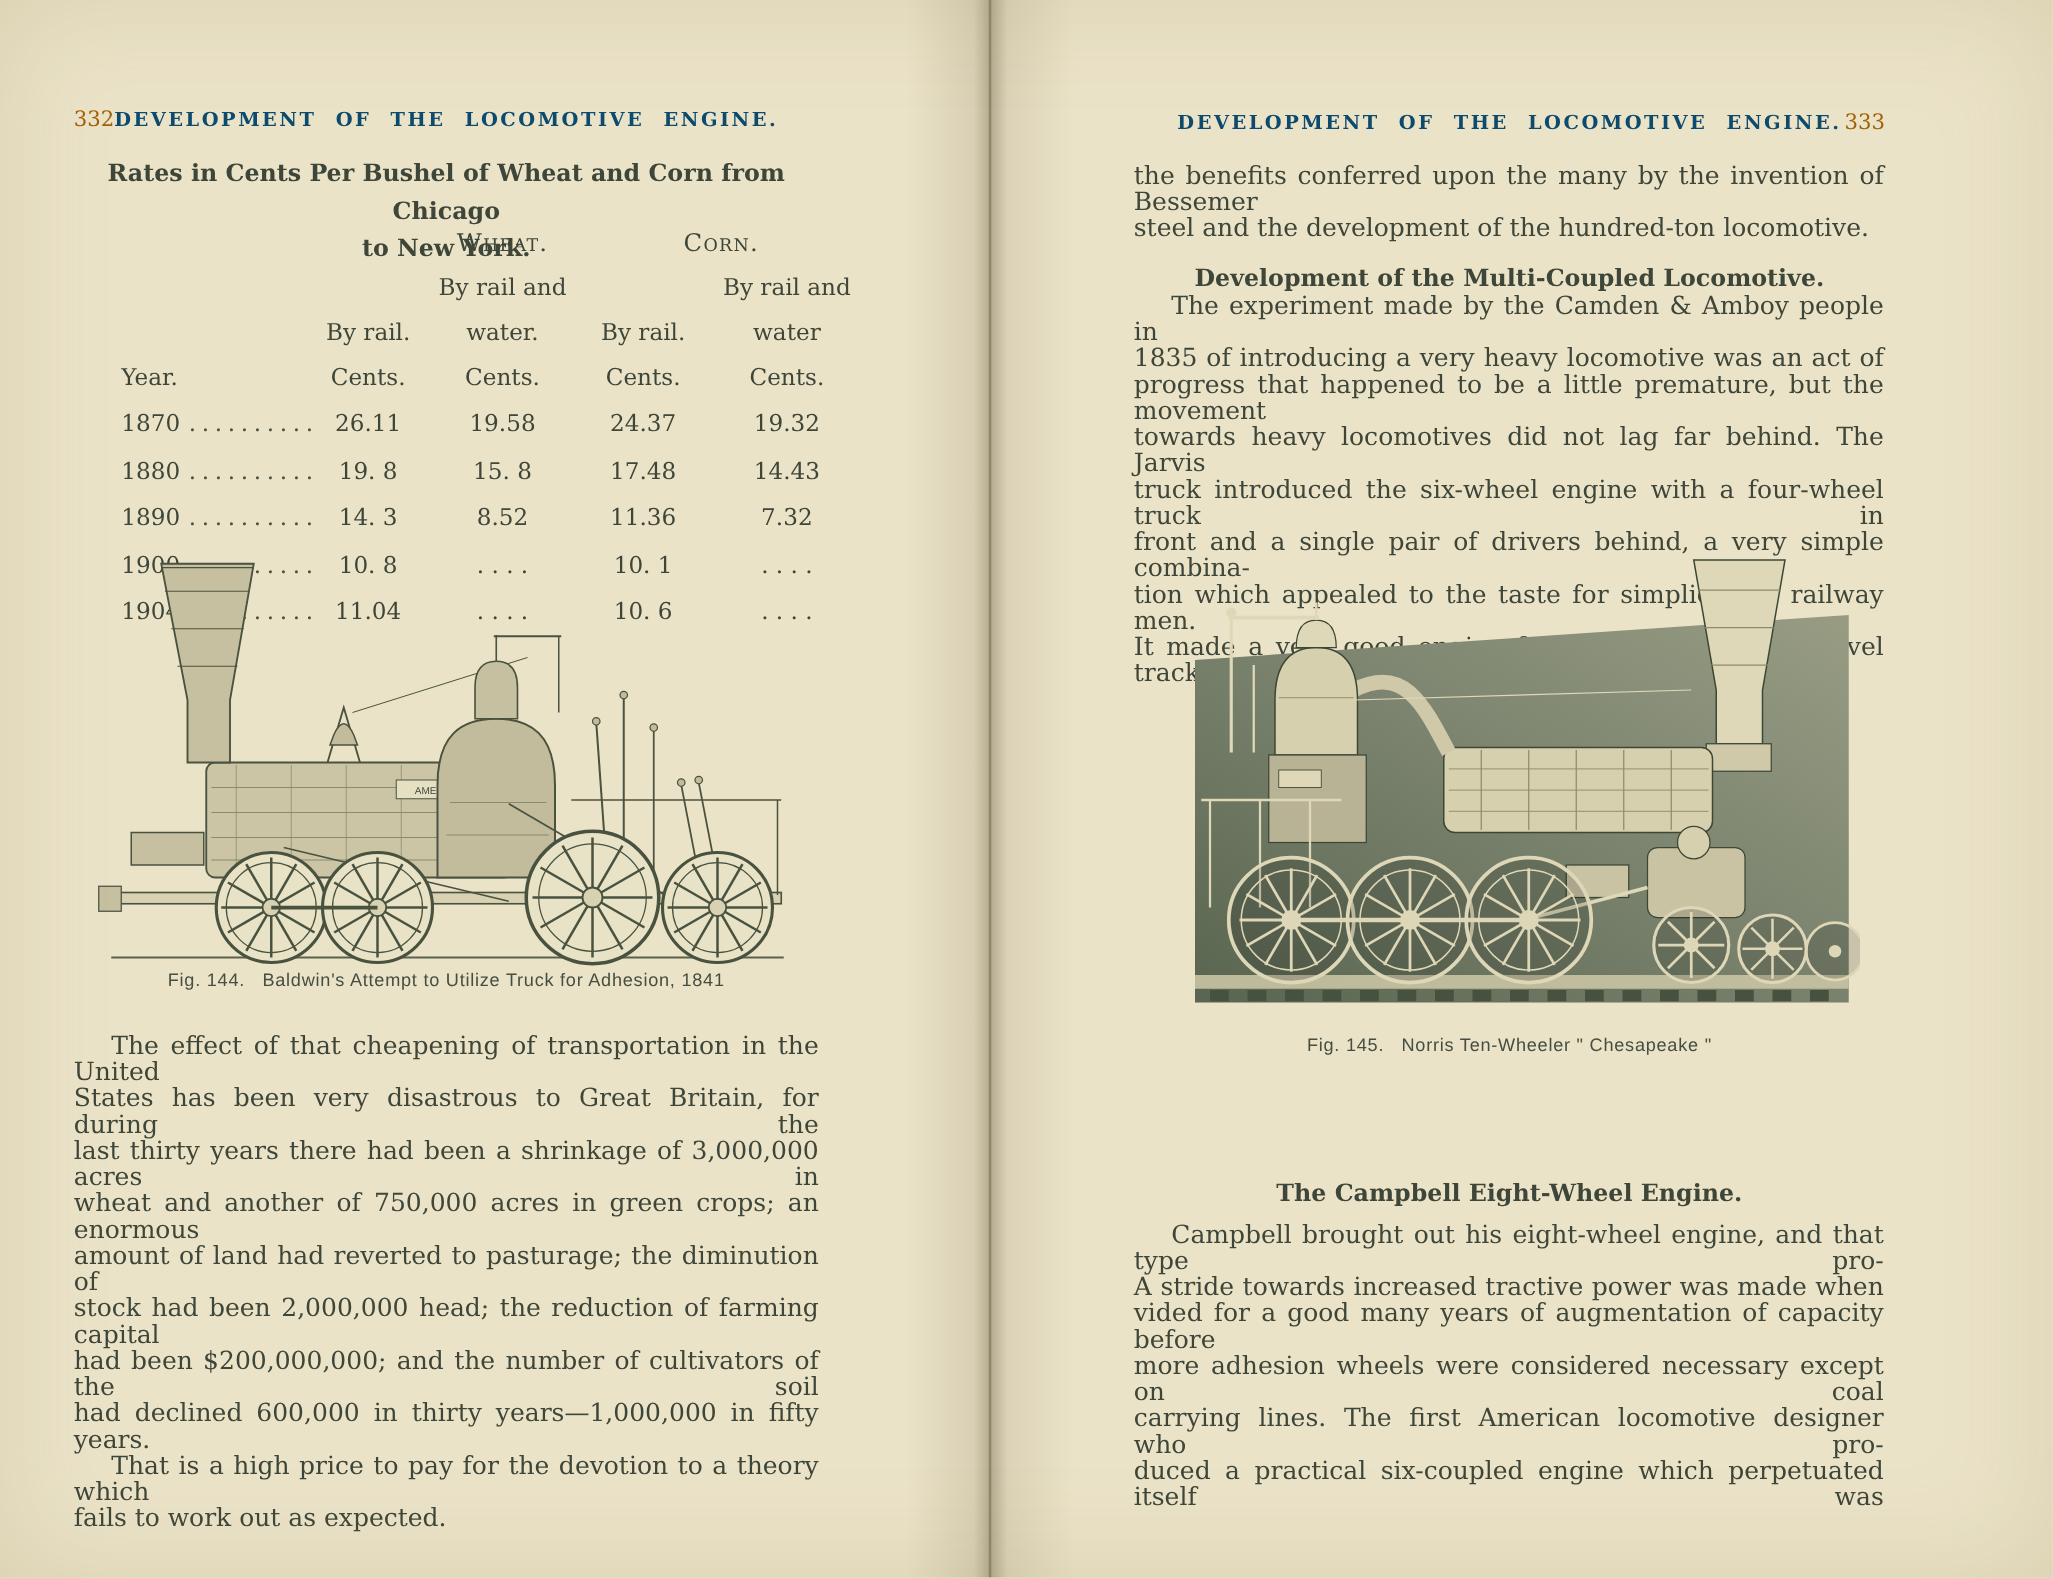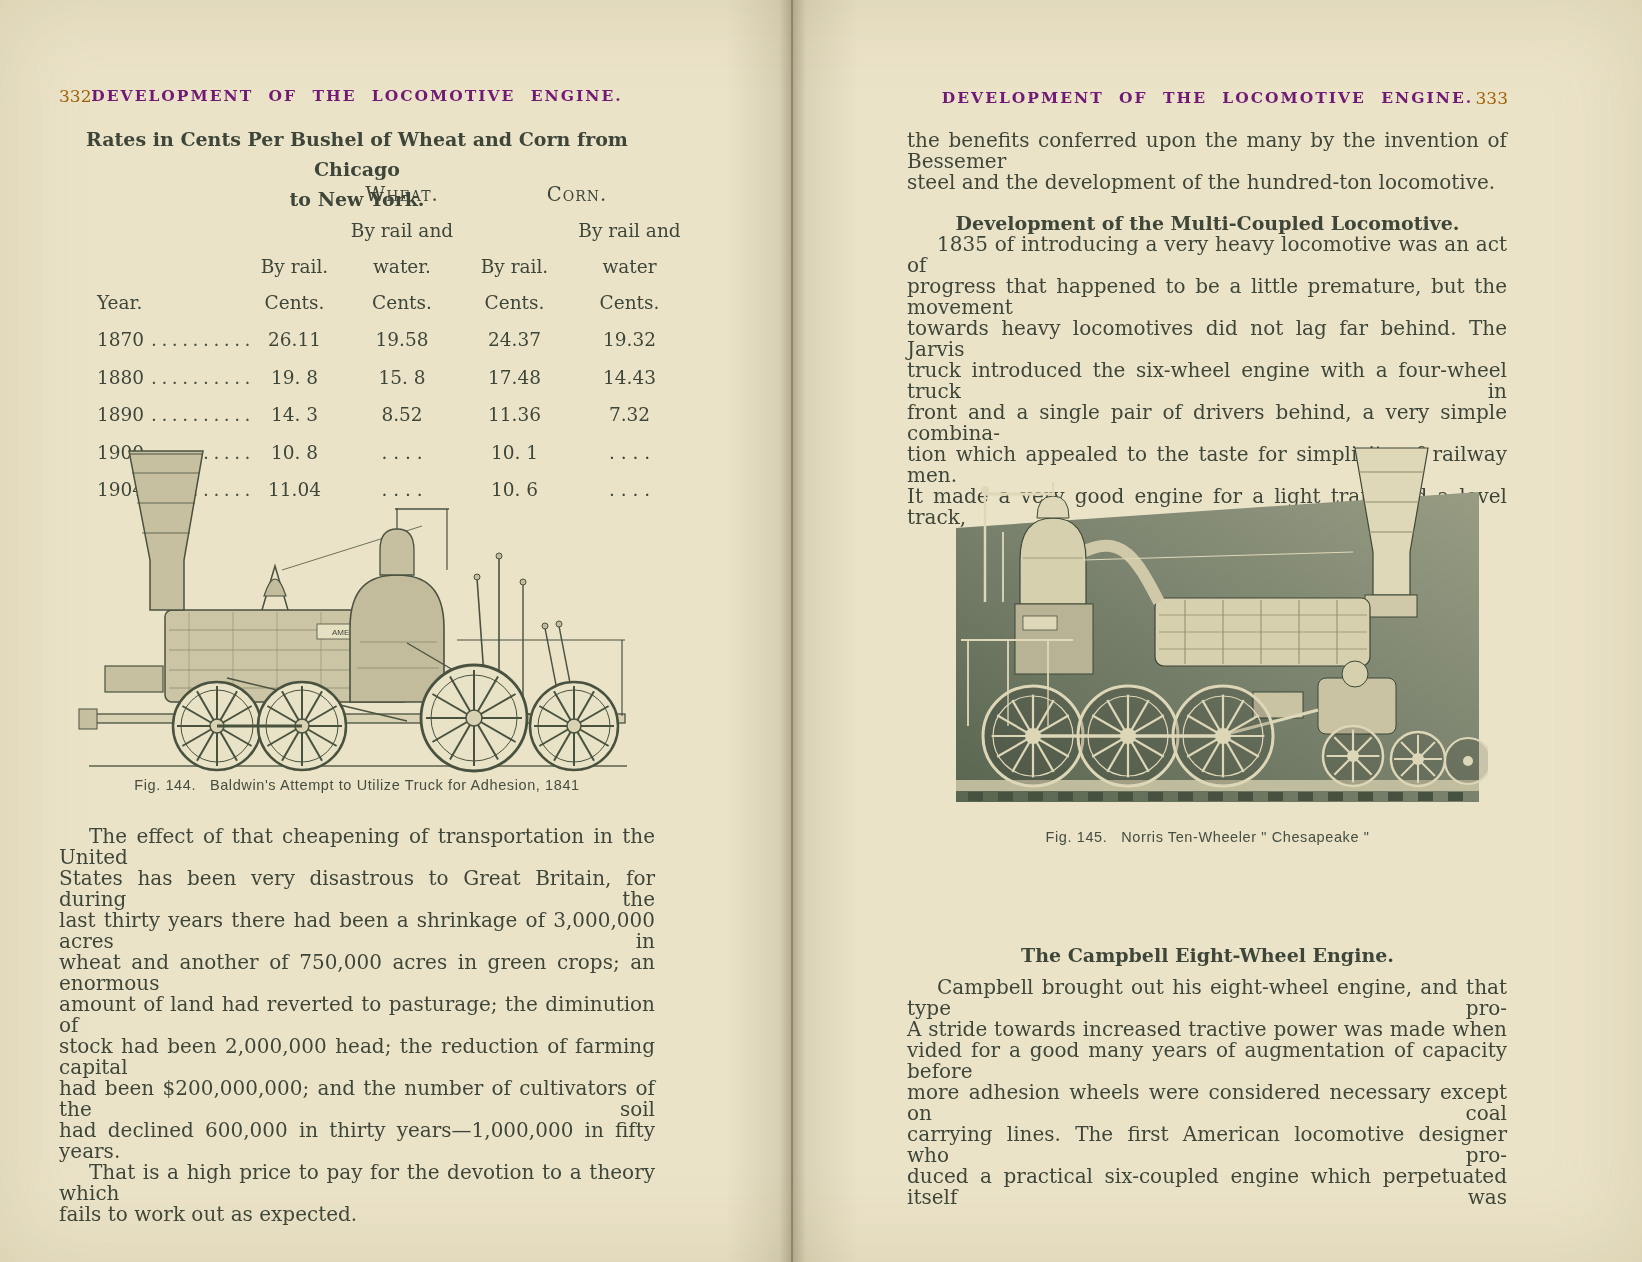--- a/index.html
+++ b/index.html
@@ -18,21 +18,21 @@
   .crease{position:absolute;top:0;bottom:0;left:791px;width:2px;background:rgba(100,90,58,0.45);filter:blur(0.6px);}
   .vignette{position:absolute;inset:0;box-shadow:inset 0 0 90px rgba(140,120,70,0.18);pointer-events:none;}
 
   .page{position:absolute;top:0;height:100%;}
   .page-left{left:57px;width:600px;}
   .page-right{left:905px;width:605px;}
 
   .pagehead{position:absolute;width:100%;top:86px;height:24px;}
   .runhead{
     text-align:center;font-size:15.5px;letter-spacing:2px;word-spacing:8px;
-    color:#701a75;font-weight:600;
+    color:#0c4a6e;font-weight:600;
   }
   .pagenum{position:absolute;top:0;font-size:17px;color:#a16207;}
   .pagenum.pn-left{left:2px;}
   .pagenum.pn-right{right:2px;}
 
   .tbl-title{position:absolute;top:124px;width:100%;text-align:center;font-weight:bold;font-size:19px;line-height:30px;}
 
   .ratetable{
     position:absolute;top:182px;left:30px;width:560px;
     display:grid;grid-template-columns:155px 85px 110px 95px 115px;
@@ -274,20 +274,21 @@
       <div class="para">
           <div class="tline">the benefits conferred upon the many by the invention of Bessemer</div>
           <div class="tline tlast">steel and the development of the hundred-ton locomotive.</div>
         </div>
     </div>
 
     <div class="subhead" style="top:212px;">Development of the Multi-Coupled Locomotive.</div>
 
     <div class="bodytext" style="top:234px;left:2px;width:600px;">
       <div class="para indent">
+          <div class="tline">The experiment made by the Camden &amp; Amboy people in</div>
           <div class="tline">1835 of introducing a very heavy locomotive was an act of</div>
           <div class="tline">progress that happened to be a little premature, but the movement</div>
           <div class="tline">towards heavy locomotives did not lag far behind. The Jarvis</div>
           <div class="tline">truck introduced the six-wheel engine with a four-wheel truck in</div>
           <div class="tline">front and a single pair of drivers behind, a very simple combina-</div>
           <div class="tline">tion which appealed to the taste for simplicity of railway men.</div>
           <div class="tline">It made a very good engine for a light train and a level track,</div>
         </div>
     </div>
 

